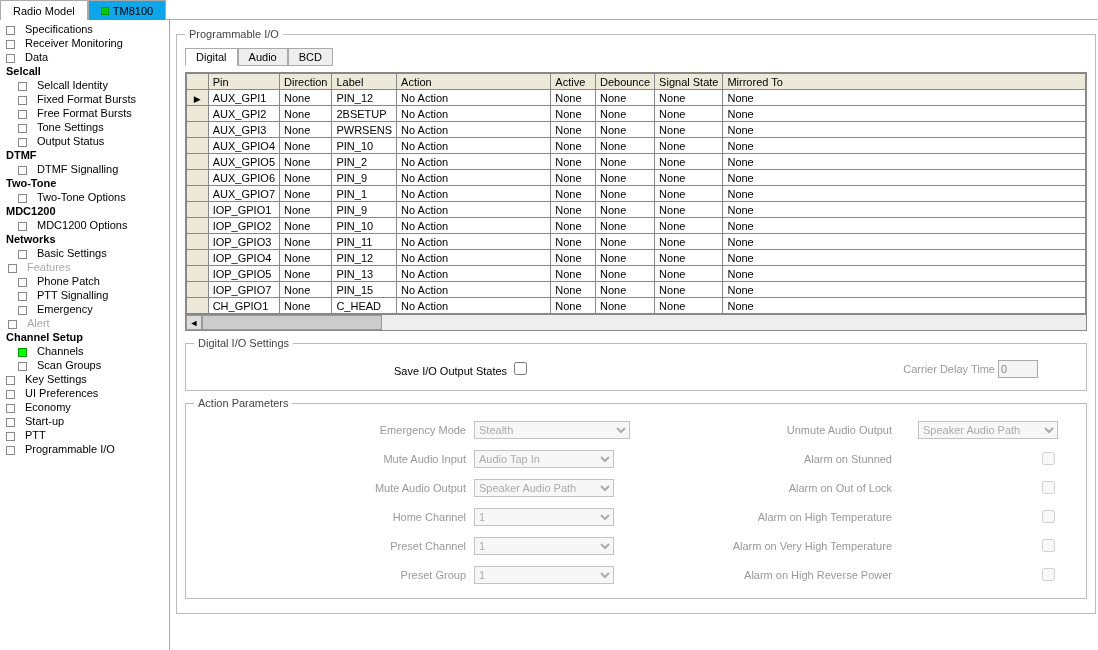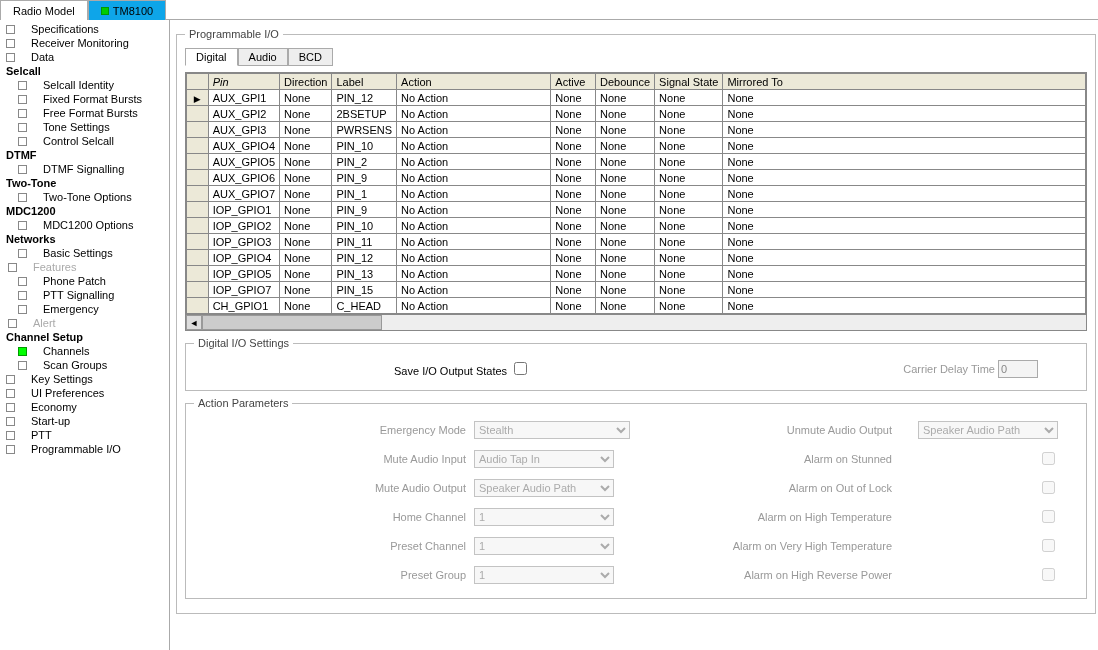--- a/index.html
+++ b/index.html
@@ -36,22 +36,22 @@
   .main { display: flex; flex: 1; min-height: 0; }
   .sidebar {
     width: 170px;
     border-right: 1px solid #aaa;
     overflow-y: auto;
     padding: 2px 0;
     background: #fff;
   }
   .tree-item {
     display: flex;
-    align-items: center;
-    gap: 16px;
+    align-items: flex-end;
+    gap: 10px;
     padding: 1px 4px 1px 6px;
     cursor: default;
     white-space: nowrap;
   }
   .tree-item.child { padding-left: 18px; }
   .tree-item.bold { font-weight: bold; }
   .tree-item.disabled { color: #aaa; padding-left: 8px; }
   .box-icon {
     width: 9px; height: 9px;
     border: 1px solid #888;
@@ -182,21 +182,21 @@
         <div class="tree-item child">
           <span class="box-icon"></span>
           <span>Free Format Bursts</span>
         </div>
         <div class="tree-item child">
           <span class="box-icon"></span>
           <span>Tone Settings</span>
         </div>
         <div class="tree-item child">
           <span class="box-icon"></span>
-          <span>Control Selcall</span>
+          <span>Output Status</span>
         </div>
         <div class="tree-item bold">
           <span>DTMF</span>
         </div>
         <div class="tree-item child">
           <span class="box-icon"></span>
           <span>DTMF Signalling</span>
         </div>
         <div class="tree-item bold">
           <span>Two-Tone</span>
@@ -284,21 +284,21 @@
             <div class="inner-tab active">Digital</div>
             <div class="inner-tab">Audio</div>
             <div class="inner-tab">BCD</div>
           </div>
 
         <div class="grid-wrap">
           <table class="grid" id="grid">
               <thead>
                 <tr>
                   <th style="width: 22px;"></th>
-                  <th style="width: 68px; font-style: italic;">Pin</th>
+                  <th style="width: 68px;">Pin</th>
                   <th style="width: 50px;">Direction</th>
                   <th style="width: 58px;">Label</th>
                   <th style="width: 160px;">Action</th>
                   <th style="width: 45px;">Active</th>
                   <th style="width: 55px;">Debounce</th>
                   <th style="width: 65px;">Signal State</th>
                   <th style="width: 380px;">Mirrored To</th>
                 </tr>
               </thead>
               <tbody>

